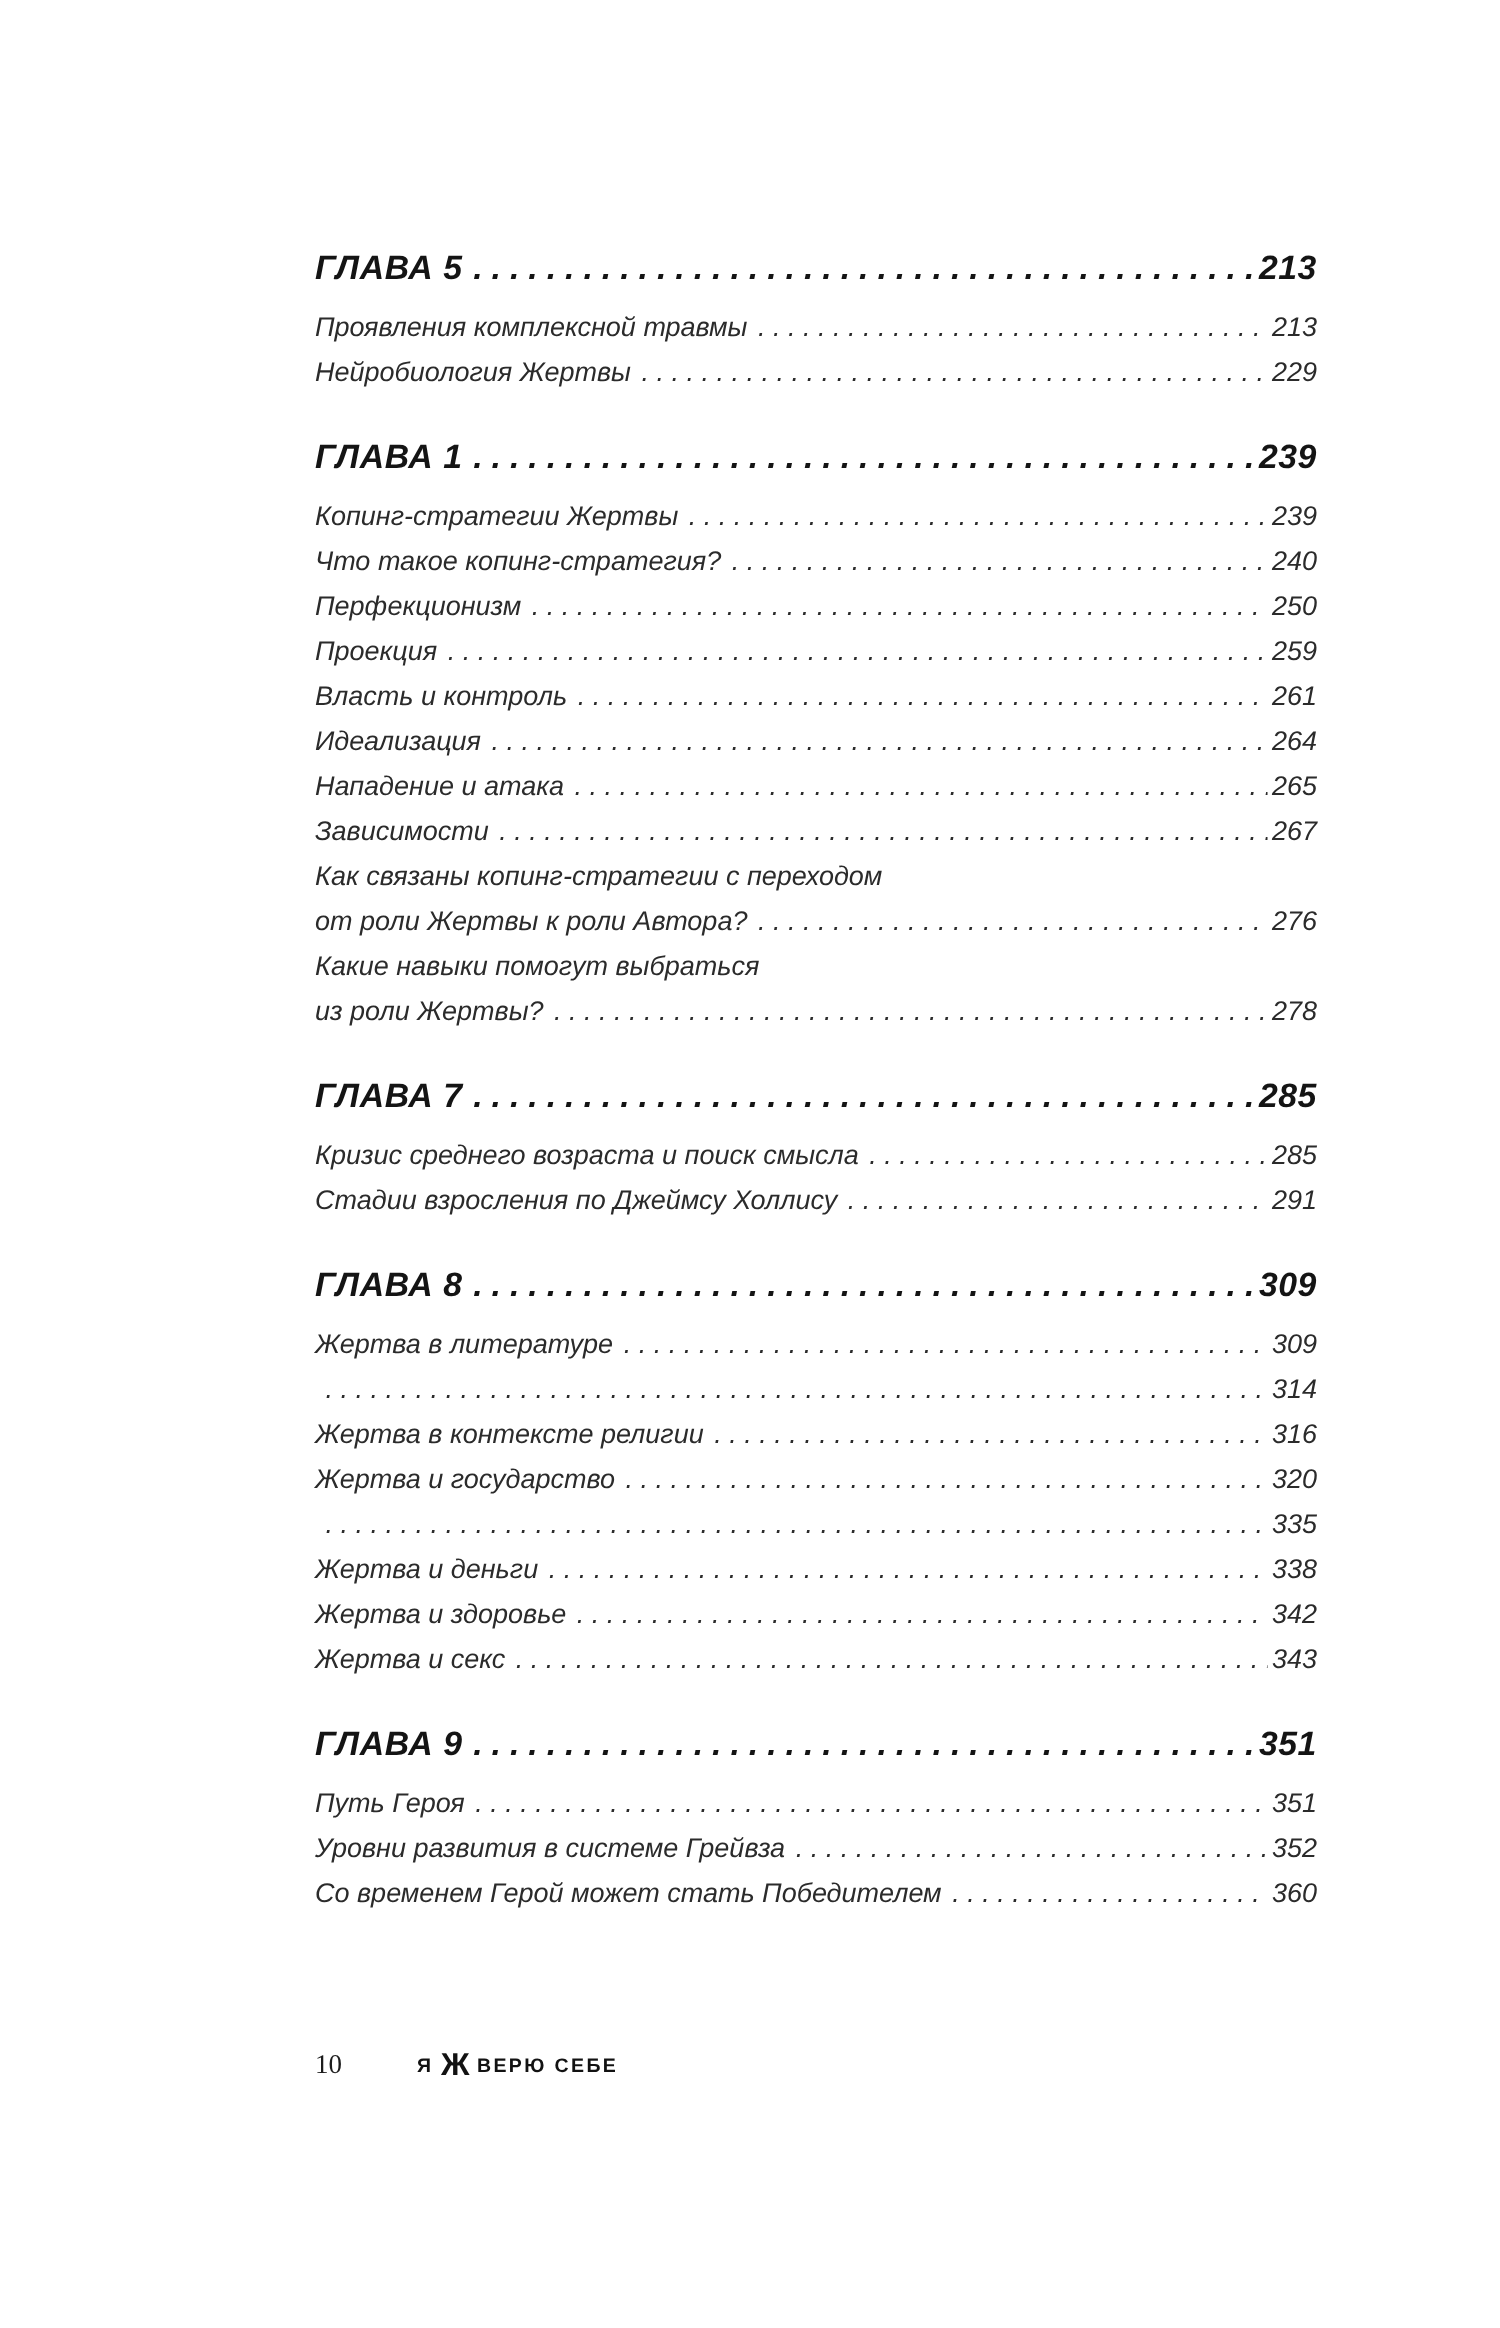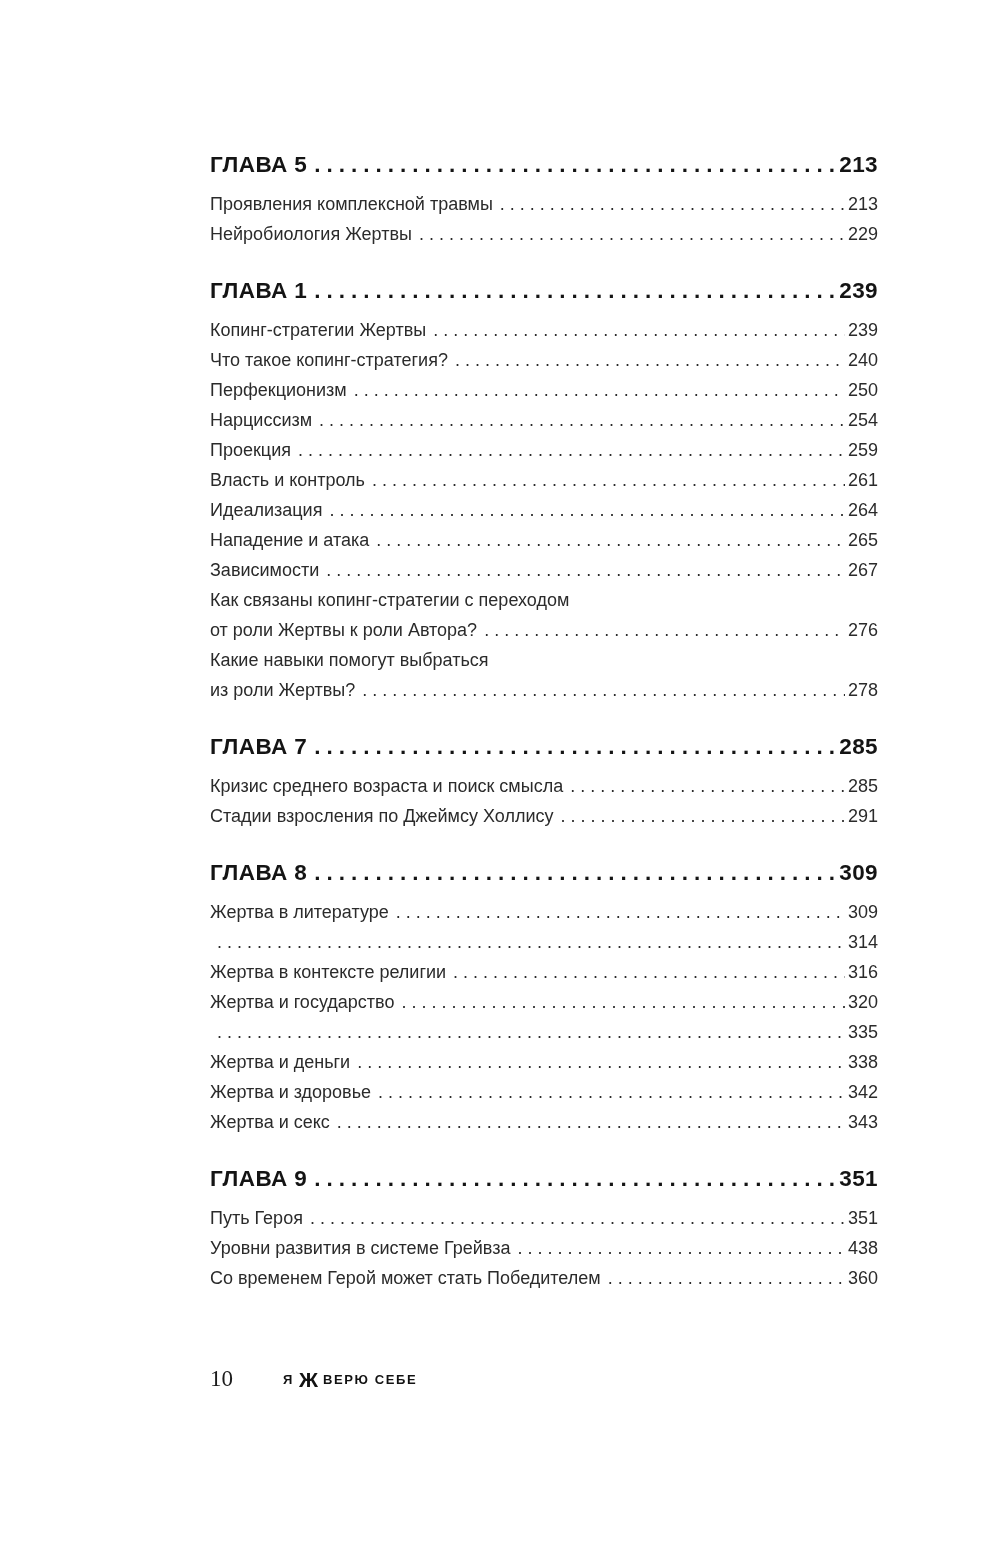--- a/index.html
+++ b/index.html
@@ -10,22 +10,23 @@
     width: 1000px;
     height: 1552px;
     background: #ffffff;
     font-family: "Liberation Sans", sans-serif;
     color: #2b2b2b;
     overflow: hidden;
   }
   .toc {
     position: absolute;
     left: 210px;
-    top: 150px;
+    top: 164px;
     width: 668px;
+    font-style: italic;
   }
   .toc-section { margin-top: 27px; }
   .toc-section:first-child { margin-top: 0; }
   .toc-row {
     display: flex;
     align-items: baseline;
     height: 30px;
     font-size: 18px;
     line-height: 30px;
   }
@@ -52,21 +53,21 @@
   .pg { white-space: nowrap; }
   .footer {
     position: absolute;
     left: 210px;
     top: 1366px;
     display: flex;
     align-items: center;
   }
   .folio {
     font-family: "Liberation Serif", serif;
-    font-size: 23px;
+    font-size: 18px;
     color: #1c1c1c;
   }
   .brand {
     display: flex;
     align-items: center;
     margin-left: 50px;
     font-weight: 700;
     font-size: 13px;
     letter-spacing: 1.6px;
     color: #121212;
@@ -118,25 +119,20 @@
           <span class="title">Что такое копинг-стратегия?</span>
           <span class="leader"></span>
           <span class="pg">240</span>
         </div>
         <div class="toc-row">
           <span class="title">Перфекционизм</span>
           <span class="leader"></span>
           <span class="pg">250</span>
         </div>
         <div class="toc-row">
-          <span class="title">Нарциссизм</span>
-          <span class="leader"></span>
-          <span class="pg">254</span>
-        </div>
-        <div class="toc-row">
           <span class="title">Проекция</span>
           <span class="leader"></span>
           <span class="pg">259</span>
         </div>
         <div class="toc-row">
           <span class="title">Власть и контроль</span>
           <span class="leader"></span>
           <span class="pg">261</span>
         </div>
         <div class="toc-row">
@@ -240,21 +236,21 @@
           <span class="pg">351</span>
         </div>
         <div class="toc-row">
           <span class="title">Путь Героя</span>
           <span class="leader"></span>
           <span class="pg">351</span>
         </div>
         <div class="toc-row">
           <span class="title">Уровни развития в системе Грейвза</span>
           <span class="leader"></span>
-          <span class="pg">438</span>
+          <span class="pg">352</span>
         </div>
         <div class="toc-row">
           <span class="title">Со временем Герой может стать Победителем</span>
           <span class="leader"></span>
           <span class="pg">360</span>
         </div>
       </section>
     </main>
 
   <footer class="footer">

